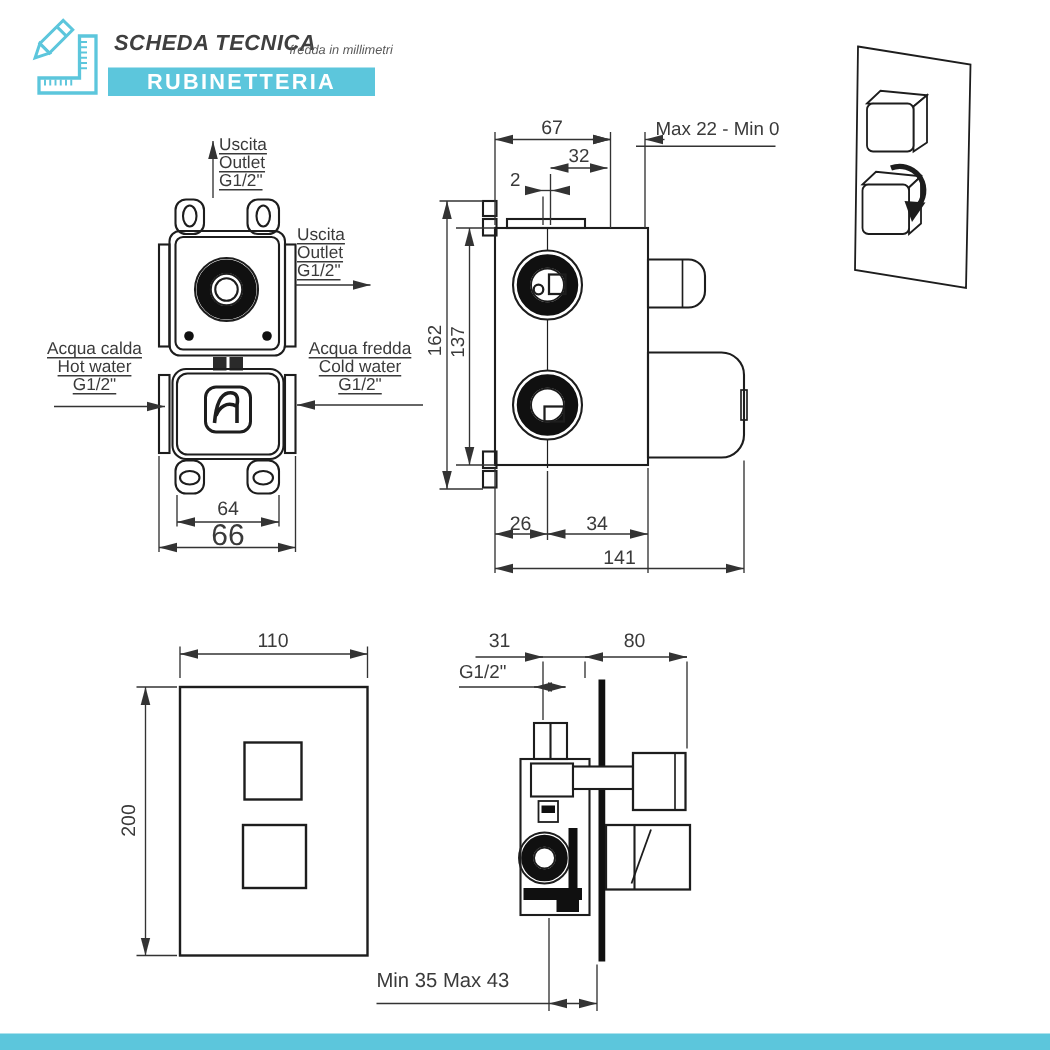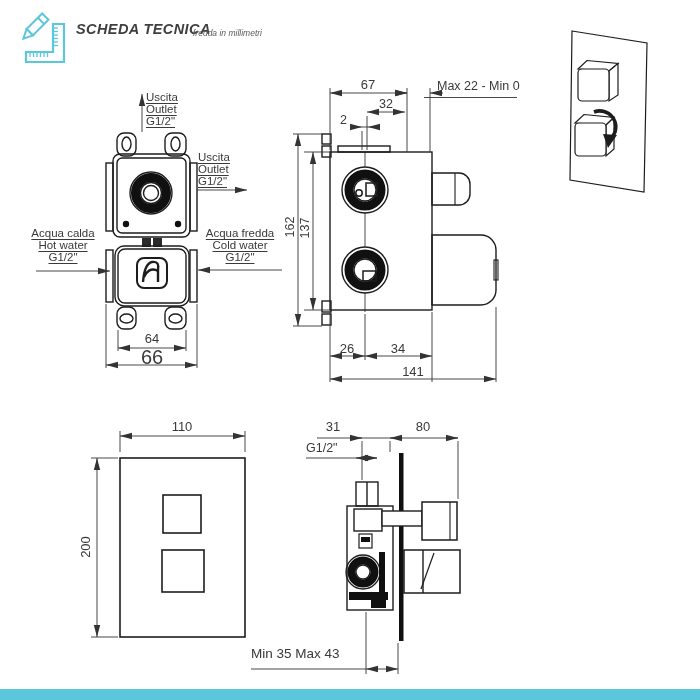--- a/index.html
+++ b/index.html
@@ -226,20 +226,23 @@
       <line x1="371" y1="458" x2="377" y2="458" marker-end="url(#arr)"></line>
       <line x1="251" y1="669" x2="366" y2="669"></line>
       <line x1="366" y1="669" x2="398" y2="669" marker-start="url(#arr)" marker-end="url(#arr)"></line>
       <line x1="366" y1="612" x2="366" y2="674"></line>
         <line x1="398" y1="643" x2="398" y2="674"></line>
     </g>
   </svg>
 
   <div class="abs hdr-title">SCHEDA TECNICA</div>
   <div class="abs hdr-sub">fredda in millimetri</div>
+  <div class="abs brand-bar">
+    <span class="brand-txt">RUBINETTERIA</span>
+  </div>
 
   <div class="lbl f11 u" style="left:146px;top:92px;">
     <div>Uscita</div>
     <div>Outlet</div>
     <div>G1/2"</div>
   </div>
   <div class="lbl f11 u" style="left:198px;top:152px;">
     <div>Uscita</div>
     <div>Outlet</div>
     <div>G1/2"</div>

